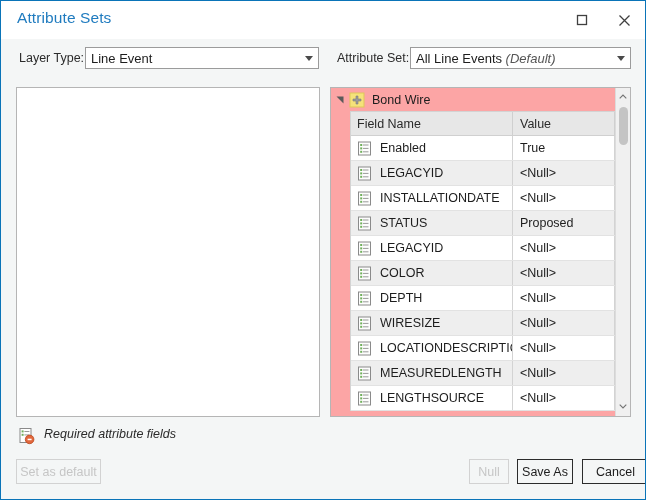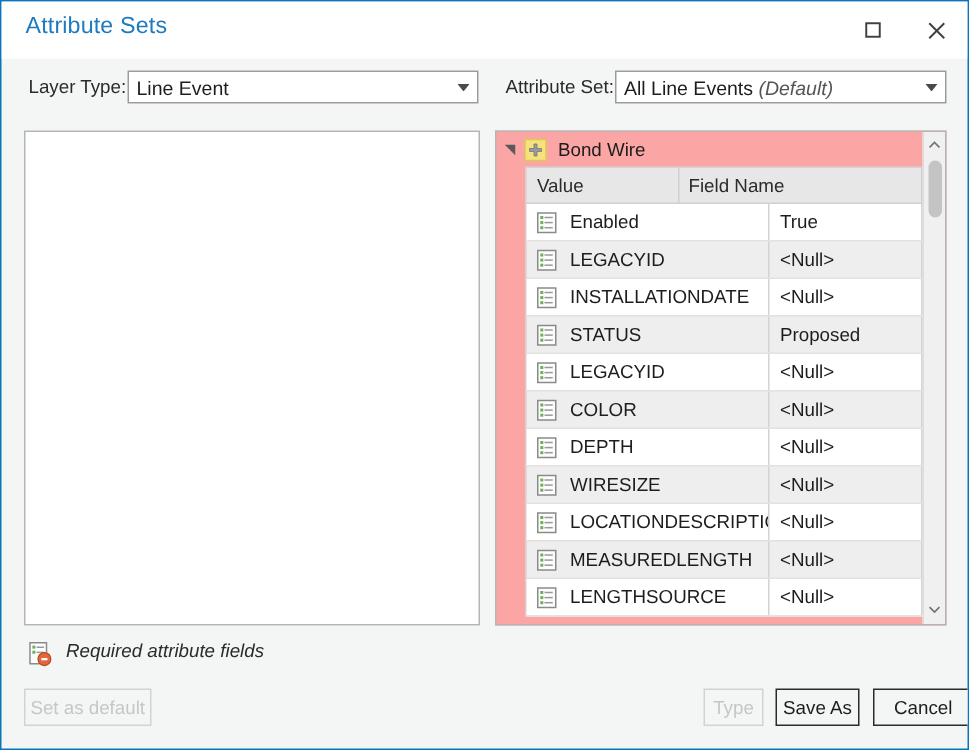--- a/index.html
+++ b/index.html
@@ -350,25 +350,25 @@
         <svg width="16" height="16" viewBox="0 0 16 16">
           <rect x="1" y="1" width="14" height="14" fill="#f5e27a" stroke="#ddc75a" stroke-width="1"></rect>
           <path d="M7 4 h2 v3 h3 v2 h-3 v3 h-2 v-3 h-3 v-2 h3 z" fill="#9a9a9a" stroke="#7e7e7e" stroke-width="0.6"></path>
         </svg>
       </span>
       <span class="layer-name">Bond Wire</span>
     </div>
 
     <div class="grid">
       <div class="grid-row header">
+        <div class="cell name">
+          <span class="cell-text">Field Name</span>
+        </div>
         <div class="cell value">
           <span class="cell-text">Value</span>
-        </div>
-        <div class="cell name">
-          <span class="cell-text">Field Name</span>
         </div>
       </div>
       <div id="grid-body">
           <div class="grid-row plain">
             <div class="cell name">
               <span class="field-icon"><svg width="15" height="15" viewBox="0 0 15 15">
                   <rect x="1.5" y="1" width="12" height="13" fill="#fdfdfd" stroke="#8a8a8a" stroke-width="1"></rect>
                   <rect x="3.2" y="3" width="2" height="2" fill="#6fae5a"></rect>
                   <rect x="6" y="3.5" width="5.5" height="1" fill="#9a9a9a"></rect>
                   <rect x="3.2" y="6.4" width="2" height="2" fill="#6fae5a"></rect>
@@ -579,17 +579,17 @@
         <rect x="3.6" y="6.8" width="2" height="2" fill="#6fae5a"></rect>
         <rect x="6.4" y="7.4" width="5" height="1" fill="#9a9a9a"></rect>
         <circle cx="11.6" cy="12.4" r="4.3" fill="#e2673c" stroke="#b9491f" stroke-width="0.8"></circle>
         <rect x="9.6" y="11.7" width="4" height="1.5" fill="#ffffff"></rect>
       </svg>
     </span>
     <span class="legend-text">Required attribute fields</span>
   </div>
 
   <div class="btn disabled btn-set-default">Set as default</div>
-  <div class="btn disabled btn-save">Type</div>
+  <div class="btn disabled btn-save">Null</div>
   <div class="btn enabled btn-save-as">Save As</div>
   <div class="btn enabled btn-cancel">Cancel</div>
 
 </div>
 
 </body></html>

